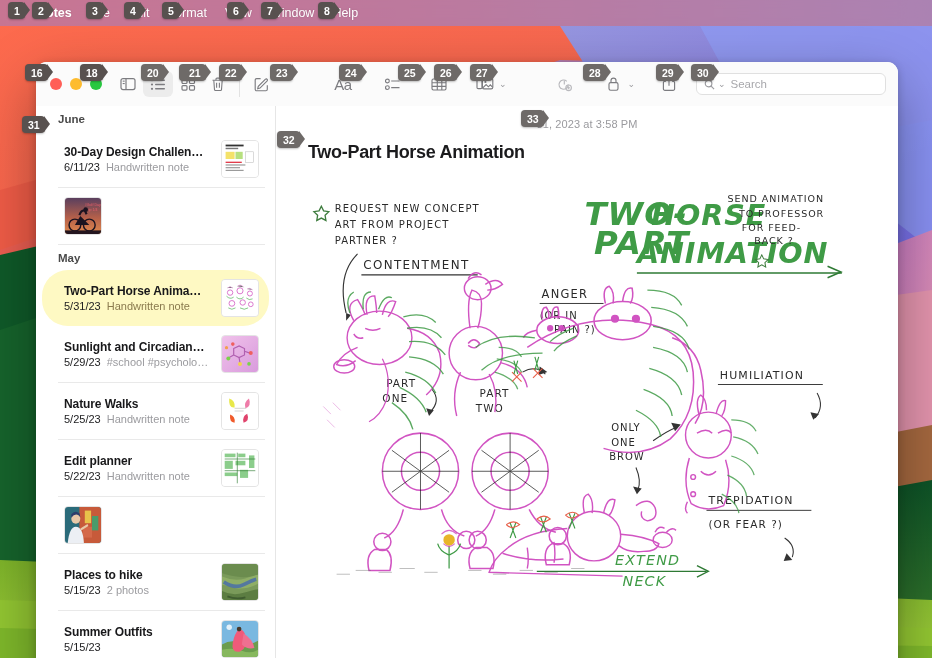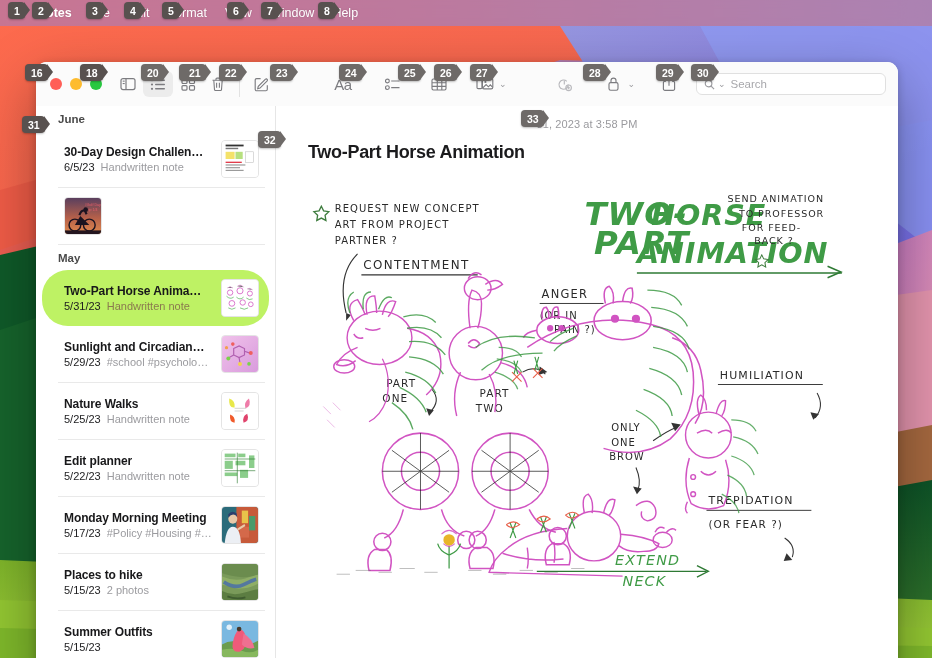--- a/index.html
+++ b/index.html
@@ -100,21 +100,21 @@
   }
   .group-header {
     font-size: 11.5px; font-weight: 600; color: #4a4a4a;
     padding: 7px 0 6px 22px;
   }
   .note-row {
     display: flex; align-items: center; gap: 8px;
     padding: 9px 10px 9px 22px; margin: 0 6px;
     border-radius: 7px; position: relative;
   }
-  .note-row.selected { background: #bef264; border-radius: 26px; }
+  .note-row.selected { background: #fef9c3; border-radius: 26px; }
   .note-sep { height: 1px; background: #e9e9e9; margin-left: 22px; margin-right: 10px; }
   .note-text { flex: 1; min-width: 0; }
   .note-title {
     font-size: 12px; font-weight: 700; color: #18181a;
     white-space: nowrap; overflow: hidden; text-overflow: ellipsis;
     letter-spacing: -.1px;
   }
   .note-meta {
     font-size: 11px; color: #1c1c1e; margin-top: 2px;
     white-space: nowrap; overflow: hidden; text-overflow: ellipsis;
@@ -361,21 +361,21 @@
   <div id="wbody">
 
     <div id="notelist">
 
       <div class="group-header">June</div>
 
       <div class="note-row">
         <div class="note-text">
           <div class="note-title">30-Day Design Challen…</div>
           <div class="note-meta">
-            <span>6/5/23</span>
+            <span>6/11/23</span>
             <span class="prev">Handwritten note</span>
           </div>
         </div>
         <div class="thumb">
           <svg viewBox="0 0 40 40">
               <rect width="40" height="40" fill="#fff"></rect>
             <rect x="4" y="4" width="20" height="2" fill="#333"></rect>
               <rect x="4" y="7.5" width="14" height="1.6" fill="#777"></rect>
             <rect x="4" y="12" width="10" height="8" fill="#f4e26a"></rect>
               <rect x="15" y="12" width="8" height="8" fill="#b7e07f"></rect>
@@ -524,27 +524,20 @@
               <line x1="3" y1="10" x2="37" y2="10"></line>
                 <line x1="3" y1="23" x2="37" y2="23"></line>
               <line x1="17" y1="3" x2="17" y2="37"></line>
             </g>
           </svg>
         </div>
       </div>
       <div class="note-sep"></div>
 
       <div class="note-row">
-        <div class="note-text">
-          <div class="note-title">Monday Morning Meeting</div>
-          <div class="note-meta">
-            <span>5/17/23</span>
-            <span class="prev">#Policy #Housing #…</span>
-          </div>
-        </div>
         <div class="thumb">
           <svg viewBox="0 0 40 40">
             <rect width="40" height="40" fill="#2b6b7a"></rect>
             <rect x="16" y="0" width="24" height="40" fill="#c75a3a"></rect>
             <rect x="22" y="4" width="7" height="14" fill="#e8c24a"></rect>
             <rect x="30" y="10" width="7" height="16" fill="#4a9b6a"></rect>
             <rect x="20" y="22" width="10" height="12" fill="#d4694a"></rect>
             <ellipse cx="12" cy="13" rx="5" ry="5.5" fill="#e8c9a8"></ellipse>
             <path d="M7 12 q5-7 10-1 l-1-4 q-5-4-9 1z" fill="#2c3e6b"></path>
             <path d="M3 40 q2-18 9-18 q8 0 9 18z" fill="#eceff4"></path>
@@ -824,15 +817,15 @@
     <div class="tag light" style="left: 219px; top: 64px;">22</div>
     <div class="tag light" style="left: 270px; top: 64px;">23</div>
     <div class="tag light" style="left: 339px; top: 64px;">24</div>
     <div class="tag light" style="left: 398px; top: 64px;">25</div>
     <div class="tag light" style="left: 434px; top: 64px;">26</div>
     <div class="tag light" style="left: 470px; top: 64px;">27</div>
     <div class="tag light" style="left: 583px; top: 64px;">28</div>
     <div class="tag light" style="left: 656px; top: 64px;">29</div>
     <div class="tag light" style="left: 691px; top: 64px;">30</div>
     <div class="tag" style="left: 22px; top: 116px;">31</div>
-    <div class="tag light" style="left: 258px; top: 131px;">32</div>
+    <div class="tag light" style="left: 277px; top: 131px;">32</div>
     <div class="tag light" style="left: 521px; top: 110px;">33</div>
   </div>
 
 </body></html>

